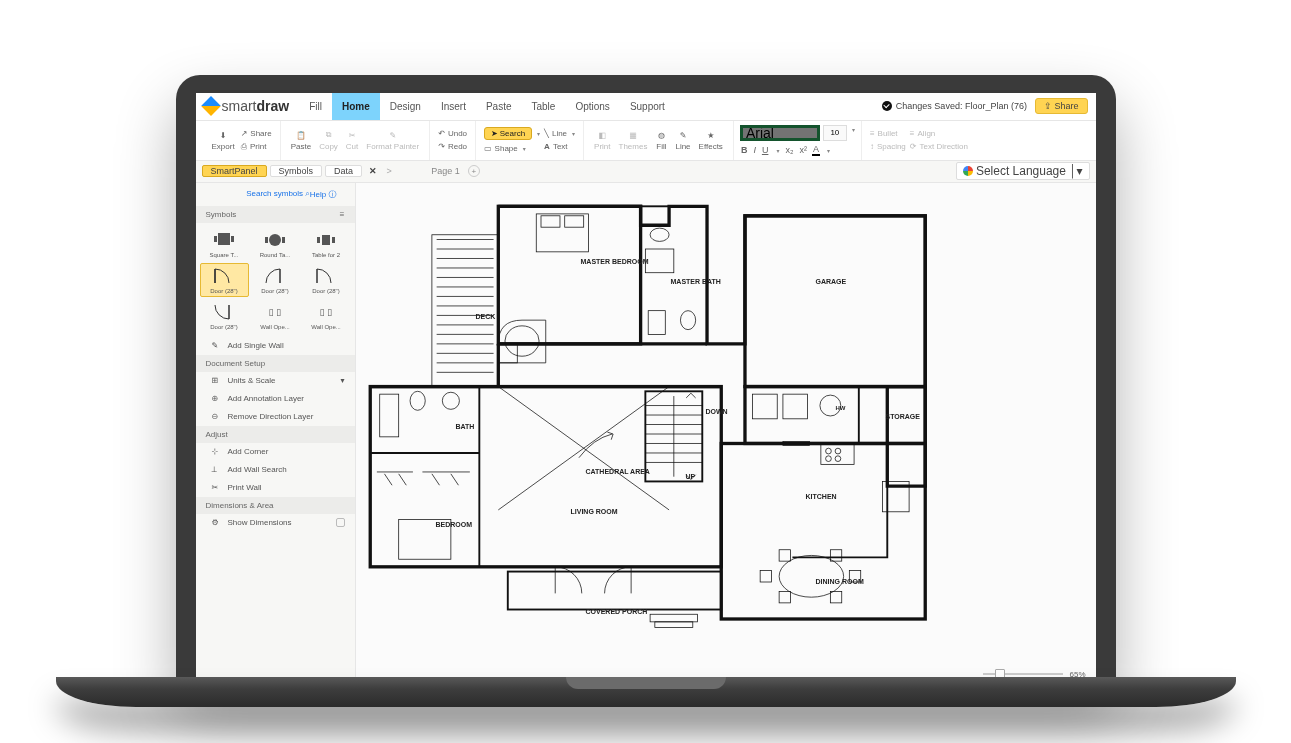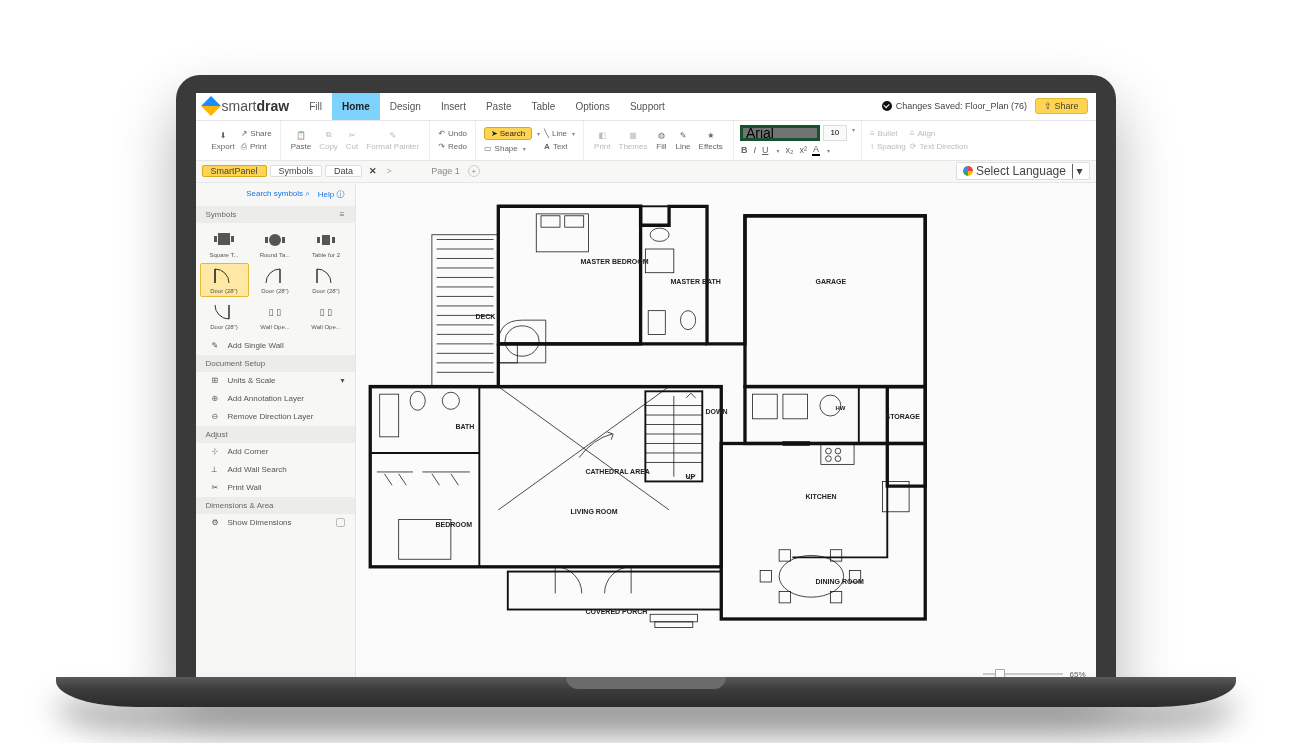--- a/index.html
+++ b/index.html
@@ -60,21 +60,21 @@
 .close-x { margin-left: 4px; cursor: pointer; font-weight: bold; }
 .page-area { flex: 1; display: flex; align-items: center; gap: 8px; padding-left: 10px; color: #888; }
 .bracket { color: #aaa; }
 .add-page { width: 12px; height: 12px; border: 1px solid #ccc; border-radius: 50%; display: flex; align-items: center; justify-content: center; font-size: 8px; cursor: pointer; }
 .lang { border: 1px solid #ddd; background: #fff; padding: 1px 6px; font-size: 12px; display: flex; align-items: center; gap: 3px; border-radius: 2px; cursor: pointer; }
 .glogo { width: 10px; height: 10px; background: conic-gradient(#ea4335 0 25%,#fbbc05 0 50%,#34a853 0 75%,#4285f4 0); border-radius: 50%; }
 
 
 .body { display: flex; height: calc(100% - 90px); }
 .sidebar { width: 160px; background: #f7f7f5; border-right: 1px solid #e6e6e6; overflow-y: auto; font-size: 8px; color: #555; }
-.sb-search { display: flex; justify-content: flex-end; gap: 8px; padding: 6px 10px; font-size: 8px; }
+.sb-search { display: flex; justify-content: flex-end; padding: 6px 18px; font-size: 8px; }
 .sb-search a { color: #1a73e8; text-decoration: none; cursor: pointer; }
 .sb-head { background: #ececea; padding: 4px 10px; font-size: 8px; color: #666; display: flex; justify-content: space-between; align-items: center; }
 .sym-grid { display: grid; grid-template-columns: repeat(3, 1fr); gap: 2px; padding: 4px; }
 .sym { border: 1px solid transparent; display: flex; flex-direction: column; align-items: center; padding: 2px; font-size: 6px; text-align: center; cursor: grab; }
 .sym.selected { background: #ffe8a3; border-color: #e6b933; border-radius: 2px; }
 .sym-ic { width: 26px; height: 20px; display: flex; align-items: center; justify-content: center; margin-bottom: 2px; }
 .sb-item { padding: 4px 10px 4px 16px; display: flex; align-items: center; gap: 6px; cursor: pointer; font-size: 8px; }
 .sic { width: 10px; height: 10px; display: inline-block; }
 .chk { width: 9px; height: 9px; border: 1px solid #bbb; border-radius: 2px; margin-left: auto; }
 

